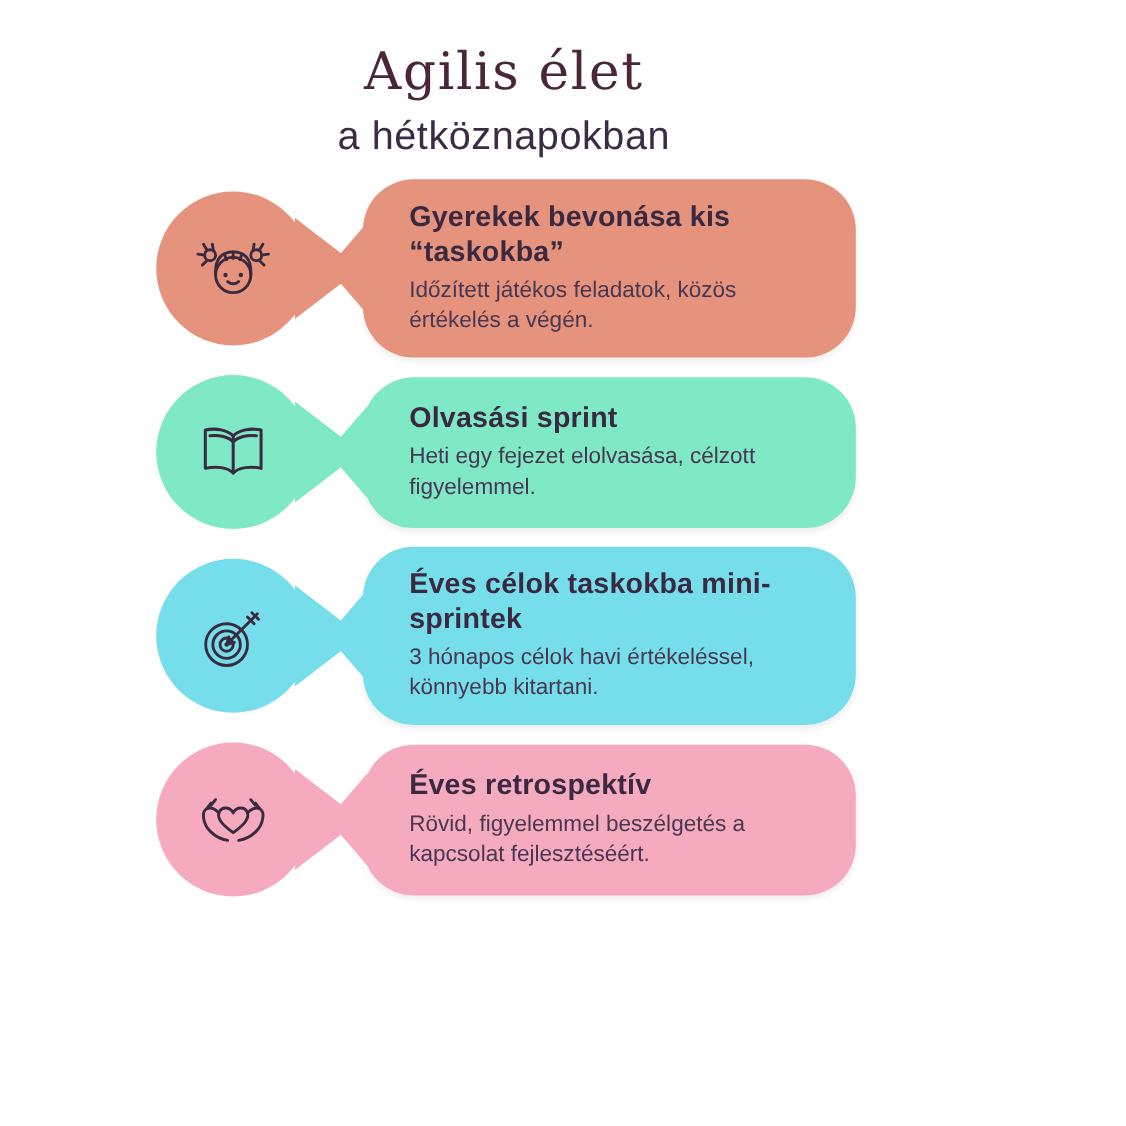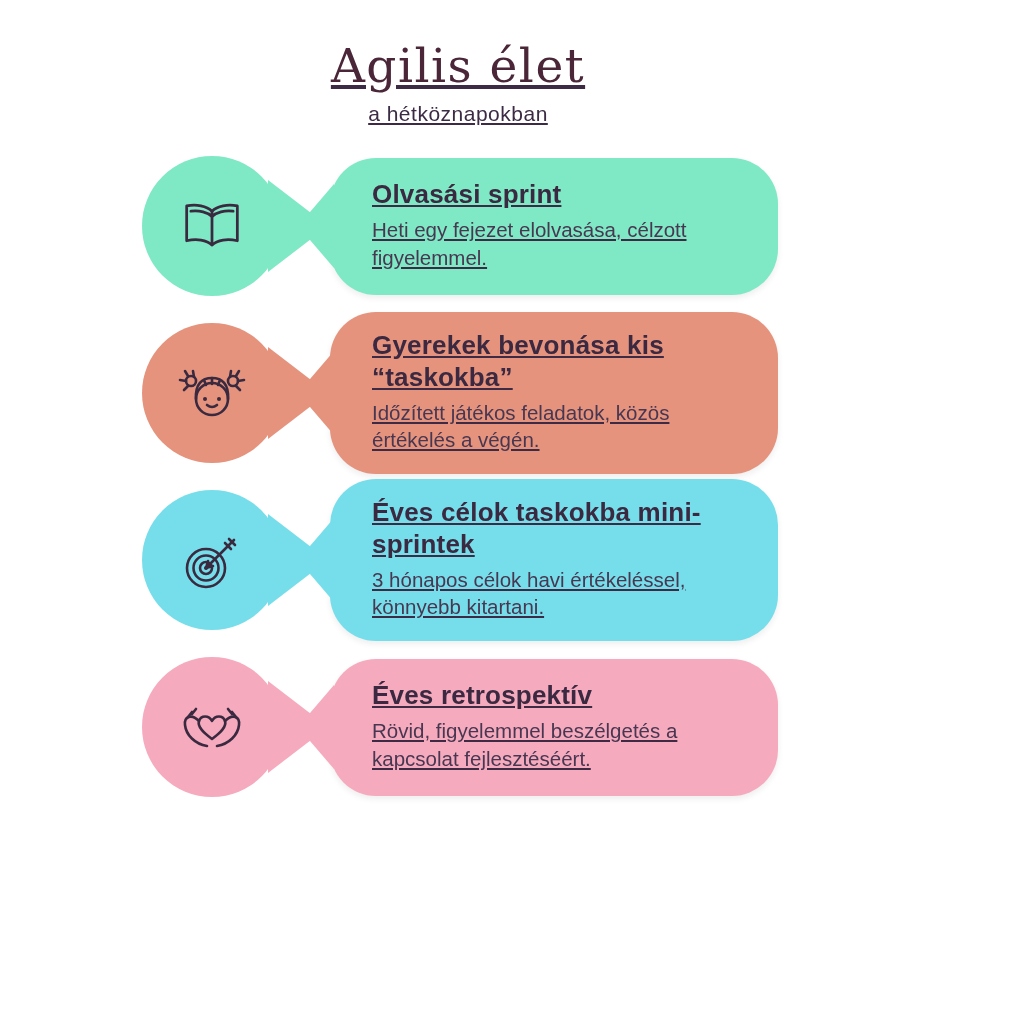--- a/index.html
+++ b/index.html
@@ -1,28 +1,28 @@
 <!DOCTYPE html>
 <html><head>
 <meta charset="utf-8">
 <style>
   html,body{margin:0;padding:0;background:#ffffff;}
   body{
     width:1024px;height:1024px;overflow:hidden;
     font-family:"Liberation Sans","DejaVu Sans",sans-serif;
     color:#3d2b45;
   }
-  .page{width:916px;height:1024px;position:relative;text-decoration:underline;}
+  .page{width:916px;height:1024px;position:relative;}
   .header{text-align:center;padding-top:40px;}
   .title{
     font-family:"DejaVu Serif","Liberation Serif",serif;
     font-size:47px;color:#4a2638;letter-spacing:1.5px;font-weight:500;
     line-height:1.1;
   }
-  .subtitle{font-size:21px;color:#3c2b44;margin-top:10px;letter-spacing:0.5px;}
+  .subtitle{font-size:36px;color:#3c2b44;margin-top:10px;letter-spacing:0.5px;}
   .rows{margin-top:32px;padding:0 138px 0 142px;}
   .row{display:flex;align-items:center;height:137px;margin-bottom:30px;}
   .drop{
     position:relative;flex:0 0 140px;width:140px;height:140px;border-radius:50%;
     background:var(--c);display:flex;align-items:center;justify-content:center;
   }
   .drop::after{
     content:"";position:absolute;left:126px;top:50%;transform:translateY(-50%);
     width:0;height:0;border-top:46px solid transparent;border-bottom:46px solid transparent;
     border-left:60px solid var(--c);
@@ -56,57 +56,57 @@
 
 <div class="page">
 
   <div class="header">
     <div class="title">Agilis élet</div>
     <div class="subtitle">a hétköznapokban</div>
   </div>
 
   <div class="rows">
 
-    <div class="row" style="--c: #7FE8C4;">
-      <div class="drop">
-        <span class="icon">
-          <svg width="76" height="76" viewBox="0 0 72 72">
-            <path d="M36 22 C31 17 21 15 12 17 L12 50 C21 48 31 49 36 54 C41 49 51 48 60 50 L60 17 C51 15 41 17 36 22 Z"></path>
-            <path d="M36 22 L36 54"></path>
-            <path d="M36 27 C32 23 24 21 16 22"></path>
-            <path d="M36 27 C40 23 48 21 56 22"></path>
-          </svg>
-        </span>
-      </div>
-      <div class="bubble">
-        <div class="row-title">Olvasási sprint</div>
-        <div class="row-desc">Heti egy fejezet elolvasása, célzott figyelemmel.</div>
-      </div>
-    </div>
-
     <div class="row" style="--c: #E5937D;">
       <div class="drop">
         <span class="icon">
           <svg width="72" height="72" viewBox="0 0 72 72">
             <circle cx="36" cy="42" r="16"></circle>
             <path d="M20 42 C19 27 26 21 36 21 C46 21 53 27 52 42"></path>
             <path d="M36 21 L36 27 M28 23 L30 28 M44 23 L42 28"></path>
             <circle cx="15" cy="24" r="5"></circle>
             <path d="M12 19 L9 14 M10 24 L4 23 M12 29 L8 33 M18 20 L17 14"></path>
             <circle cx="57" cy="24" r="5"></circle>
             <path d="M60 19 L63 14 M62 24 L68 23 M60 29 L64 33 M54 20 L55 14"></path>
             <circle class="fill" cx="29" cy="42" r="2"></circle>
             <circle class="fill" cx="43" cy="42" r="2"></circle>
             <path d="M31 48 Q36 52 41 48"></path>
           </svg>
         </span>
       </div>
       <div class="bubble">
         <div class="row-title">Gyerekek bevonása kis “taskokba”</div>
         <div class="row-desc">Időzített játékos feladatok, közös értékelés a végén.</div>
+      </div>
+    </div>
+
+    <div class="row" style="--c: #7FE8C4;">
+      <div class="drop">
+        <span class="icon">
+          <svg width="76" height="76" viewBox="0 0 72 72">
+            <path d="M36 22 C31 17 21 15 12 17 L12 50 C21 48 31 49 36 54 C41 49 51 48 60 50 L60 17 C51 15 41 17 36 22 Z"></path>
+            <path d="M36 22 L36 54"></path>
+            <path d="M36 27 C32 23 24 21 16 22"></path>
+            <path d="M36 27 C40 23 48 21 56 22"></path>
+          </svg>
+        </span>
+      </div>
+      <div class="bubble">
+        <div class="row-title">Olvasási sprint</div>
+        <div class="row-desc">Heti egy fejezet elolvasása, célzott figyelemmel.</div>
       </div>
     </div>
 
 
     <div class="row" style="--c: #76DEEA;">
       <div class="drop">
         <span class="icon">
           <svg width="72" height="72" viewBox="0 0 72 72">
             <circle cx="30" cy="44" r="19"></circle>
             <circle cx="30" cy="44" r="12.5"></circle>

